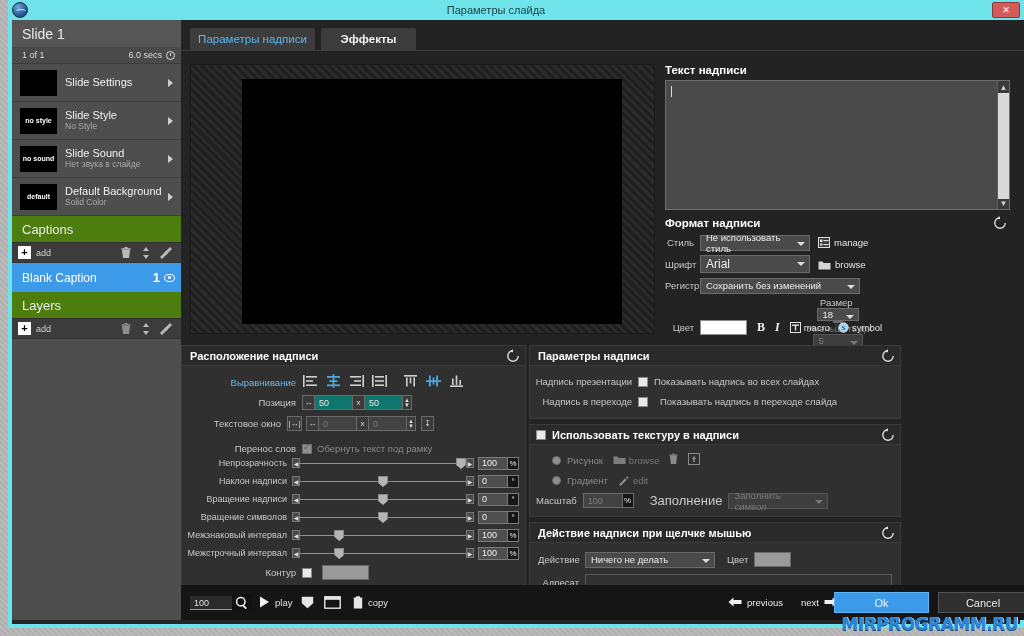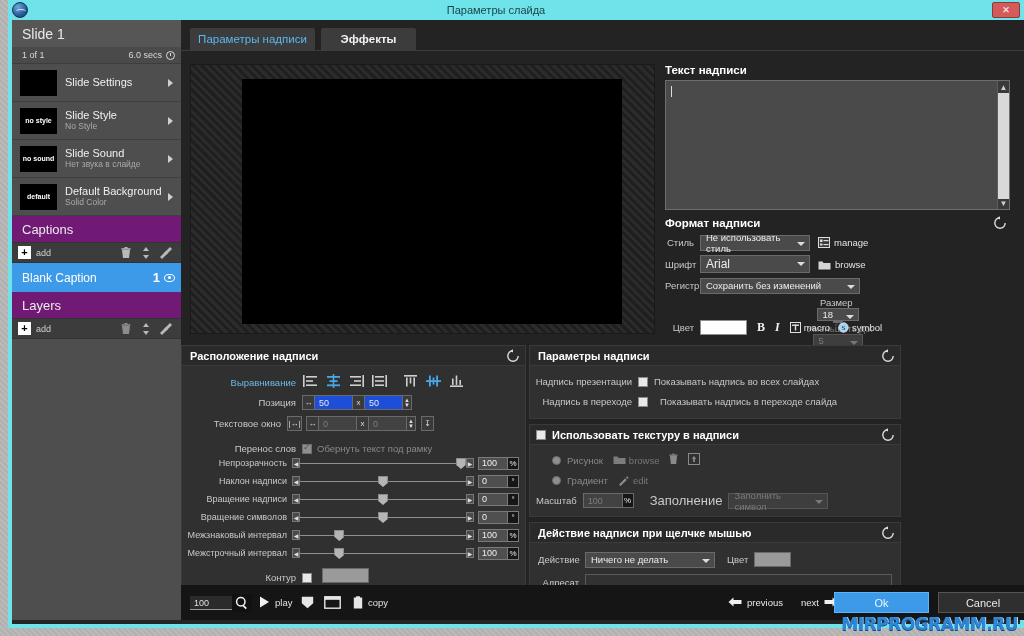--- a/index.html
+++ b/index.html
@@ -85,21 +85,21 @@
   .sb-txt{flex:1;line-height:1.15;}
   .sb-t1{font-size:11px;color:#f0f0f0;}
   .sb-t2{font-size:8.5px;color:#aaa;}
   .sb-arrow{
     width:0;height:0;border-left:5px solid #cfcfcf;
     border-top:4px solid transparent;border-bottom:4px solid transparent;
     margin-right:8px;
   }
   .sect-title{
     height:26px;display:flex;align-items:center;padding-left:10px;
-    font-size:13px;color:#eaeaea;background:#701a75;
+    font-size:13px;color:#eaeaea;background:#4d7c0f;
   }
   .addbar{
     height:21px;display:flex;align-items:center;padding:0 8px 0 6px;
     background:#3c3c3c;border-top:1px solid #333;border-bottom:1px solid #333;
   }
   .plusbox{
     width:13px;height:13px;background:#fff;color:#000;font-size:11px;font-weight:bold;
     line-height:12px;text-align:center;margin-right:5px;cursor:pointer;
   }
   .addbar .lbl{font-size:9px;color:#cfcfcf;flex:1;}
@@ -185,21 +185,21 @@
   .txtbtn.dis{color:#777;}
 
   .swatch{width:47px;height:15px;background:#fff;border:1px solid #8c8c8c;cursor:pointer;}
   .gswatch{width:47px;height:15px;background:#9a9a9a;border:1px solid #6a6a6a;cursor:pointer;}
 
   
   #botleft{position:absolute;left:0;top:325px;width:345px;}
   #botright{position:absolute;left:348px;top:325px;width:372px;}
 
   .numbox{
-    height:15px;background:#1d4ed8;border:1px solid #6a6a6a;color:#e9e9e9;
+    height:15px;background:#0f766e;border:1px solid #6a6a6a;color:#e9e9e9;
     font-size:9px;display:flex;align-items:center;padding-left:4px;
   }
   .numbox.dis{color:#7d7d7d;background:#424242;}
   .spin{width:9px;height:15px;background:#3a3a3a;border:1px solid #6a6a6a;border-left:0;
     display:flex;flex-direction:column;align-items:center;justify-content:center;color:#ddd;font-size:6px;line-height:5px;}
   .minibtn{width:13px;height:15px;background:#3a3a3a;border:1px solid #6a6a6a;
     display:flex;align-items:center;justify-content:center;color:#ddd;font-size:8px;cursor:pointer;}
 
   .chk{width:10px;height:10px;background:#fff;border:1px solid #9a9a9a;display:inline-block;cursor:pointer;}
   .chk.dis{background:#8e8e8e;border-color:#6e6e6e;position:relative;}
@@ -627,21 +627,21 @@
                 <div class="strack">
                   <div class="line"></div>
                   <div class="sthumb" style="left:calc(22% - 2.2px);"></div>
                 </div>
                 <span class="sarrow">▶</span>
                 <div class="svalue">100</div>
                 <div class="sunit">%</div>
               </div>
             </div>
 
-          <div style="display:flex;align-items:flex-end;height:21px;">
+          <div style="display:flex;align-items:center;height:21px;">
             <div class="flbl" style="width:120px;">Контур</div>
             <span class="chk dark"></span>
             <span style="width:10px;"></span>
             <span class="gswatch"></span>
           </div>
           <div style="display:flex;align-items:center;height:21px;">
             <div class="flbl" style="width:120px;">Тень</div>
             <span class="chk dark"></span>
             <span style="width:10px;"></span>
             <span class="gswatch"></span>

